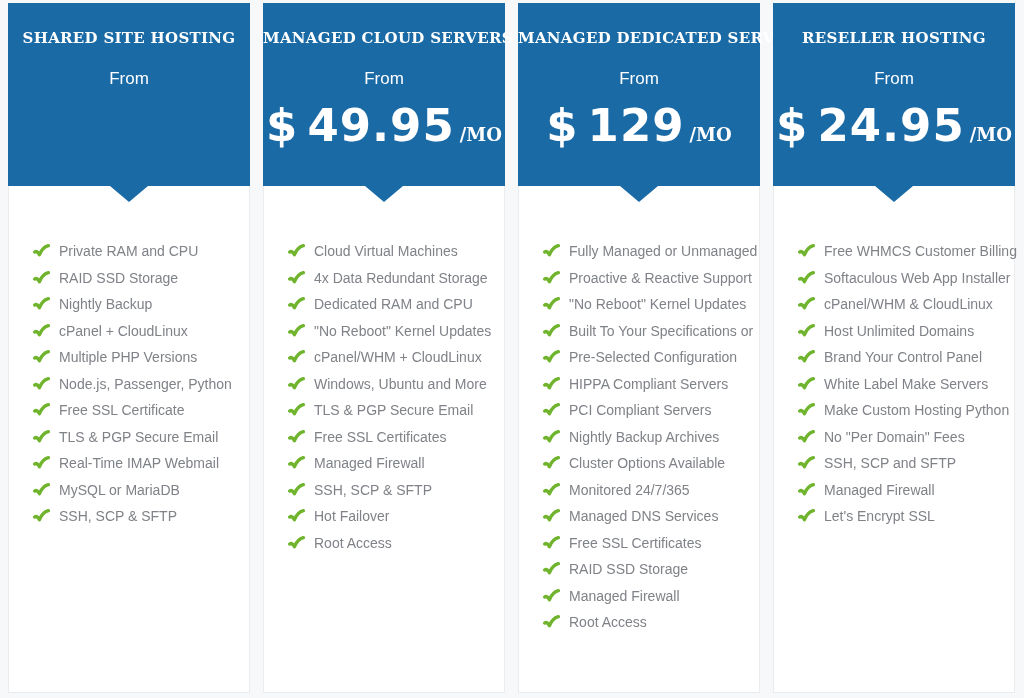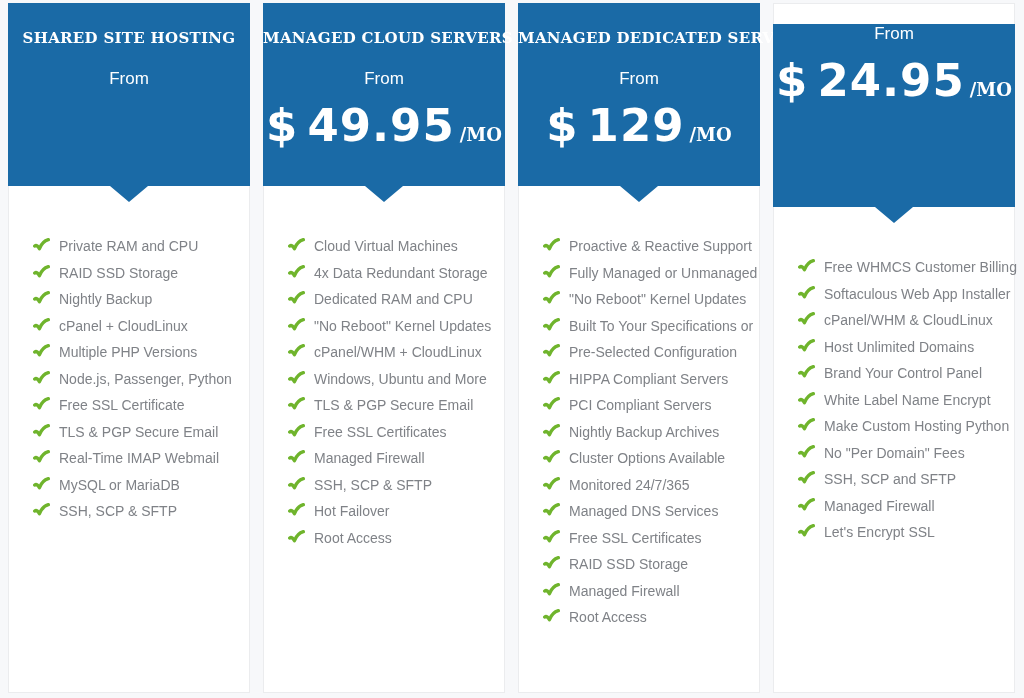--- a/index.html
+++ b/index.html
@@ -81,21 +81,21 @@
     border-right:19px solid transparent;
     border-top:16px solid var(--blue);
   }
   .feature-list{
     list-style:none;
     margin:0;
     padding:52px 6px 0 24px;
   }
   .feature-item{
     display:flex;
-    align-items:flex-start;
+    align-items:center;
     height:26.5px;
   }
   .check{
     display:flex;
     align-items:center;
     flex:0 0 auto;
     margin-right:9px;
   }
   .feature-text{
     font-size:14px;
@@ -319,29 +319,29 @@
       <div class="plan-price"><span class="currency">$</span><span class="amount">129</span><span class="period">/MO</span></div>
       <div class="plan-arrow"></div>
     </div>
     <ul class="feature-list">
         <li class="feature-item">
           <span class="check">
             <svg viewBox="0 0 20 16" width="17" height="14" aria-hidden="true">
               <path d="M2 9.2 C4 7.8 6 9.3 7.6 12.3 C10 6.3 13.8 3 18 1.8" fill="none" stroke="#6fb42c" stroke-width="4" stroke-linecap="round" stroke-linejoin="round"></path>
             </svg>
           </span>
+          <span class="feature-text">Fully Managed or Unmanaged</span>
+        </li>
+        <li class="feature-item">
+          <span class="check">
+            <svg viewBox="0 0 20 16" width="17" height="14" aria-hidden="true">
+              <path d="M2 9.2 C4 7.8 6 9.3 7.6 12.3 C10 6.3 13.8 3 18 1.8" fill="none" stroke="#6fb42c" stroke-width="4" stroke-linecap="round" stroke-linejoin="round"></path>
+            </svg>
+          </span>
           <span class="feature-text">Proactive &amp; Reactive Support</span>
-        </li>
-        <li class="feature-item">
-          <span class="check">
-            <svg viewBox="0 0 20 16" width="17" height="14" aria-hidden="true">
-              <path d="M2 9.2 C4 7.8 6 9.3 7.6 12.3 C10 6.3 13.8 3 18 1.8" fill="none" stroke="#6fb42c" stroke-width="4" stroke-linecap="round" stroke-linejoin="round"></path>
-            </svg>
-          </span>
-          <span class="feature-text">Fully Managed or Unmanaged</span>
         </li>
         <li class="feature-item">
           <span class="check">
             <svg viewBox="0 0 20 16" width="17" height="14" aria-hidden="true">
               <path d="M2 9.2 C4 7.8 6 9.3 7.6 12.3 C10 6.3 13.8 3 18 1.8" fill="none" stroke="#6fb42c" stroke-width="4" stroke-linecap="round" stroke-linejoin="round"></path>
             </svg>
           </span>
           <span class="feature-text">"No Reboot" Kernel Updates</span>
         </li>
         <li class="feature-item">
@@ -438,20 +438,21 @@
               <path d="M2 9.2 C4 7.8 6 9.3 7.6 12.3 C10 6.3 13.8 3 18 1.8" fill="none" stroke="#6fb42c" stroke-width="4" stroke-linecap="round" stroke-linejoin="round"></path>
             </svg>
           </span>
           <span class="feature-text">Root Access</span>
         </li>
       </ul>
   </div>
 
   <div class="plan-card">
     <div class="plan-header">
+      <div class="plan-title">RESELLER HOSTING</div>
       <div class="plan-from">From</div>
       <div class="plan-price"><span class="currency">$</span><span class="amount">24.95</span><span class="period">/MO</span></div>
       <div class="plan-arrow"></div>
     </div>
     <ul class="feature-list">
         <li class="feature-item">
           <span class="check">
             <svg viewBox="0 0 20 16" width="17" height="14" aria-hidden="true">
               <path d="M2 9.2 C4 7.8 6 9.3 7.6 12.3 C10 6.3 13.8 3 18 1.8" fill="none" stroke="#6fb42c" stroke-width="4" stroke-linecap="round" stroke-linejoin="round"></path>
             </svg>
@@ -489,21 +490,21 @@
             </svg>
           </span>
           <span class="feature-text">Brand Your Control Panel</span>
         </li>
         <li class="feature-item">
           <span class="check">
             <svg viewBox="0 0 20 16" width="17" height="14" aria-hidden="true">
               <path d="M2 9.2 C4 7.8 6 9.3 7.6 12.3 C10 6.3 13.8 3 18 1.8" fill="none" stroke="#6fb42c" stroke-width="4" stroke-linecap="round" stroke-linejoin="round"></path>
             </svg>
           </span>
-          <span class="feature-text">White Label Name Encrypt</span>
+          <span class="feature-text">White Label Make Servers</span>
         </li>
         <li class="feature-item">
           <span class="check">
             <svg viewBox="0 0 20 16" width="17" height="14" aria-hidden="true">
               <path d="M2 9.2 C4 7.8 6 9.3 7.6 12.3 C10 6.3 13.8 3 18 1.8" fill="none" stroke="#6fb42c" stroke-width="4" stroke-linecap="round" stroke-linejoin="round"></path>
             </svg>
           </span>
           <span class="feature-text">Make Custom Hosting Python</span>
         </li>
         <li class="feature-item">

